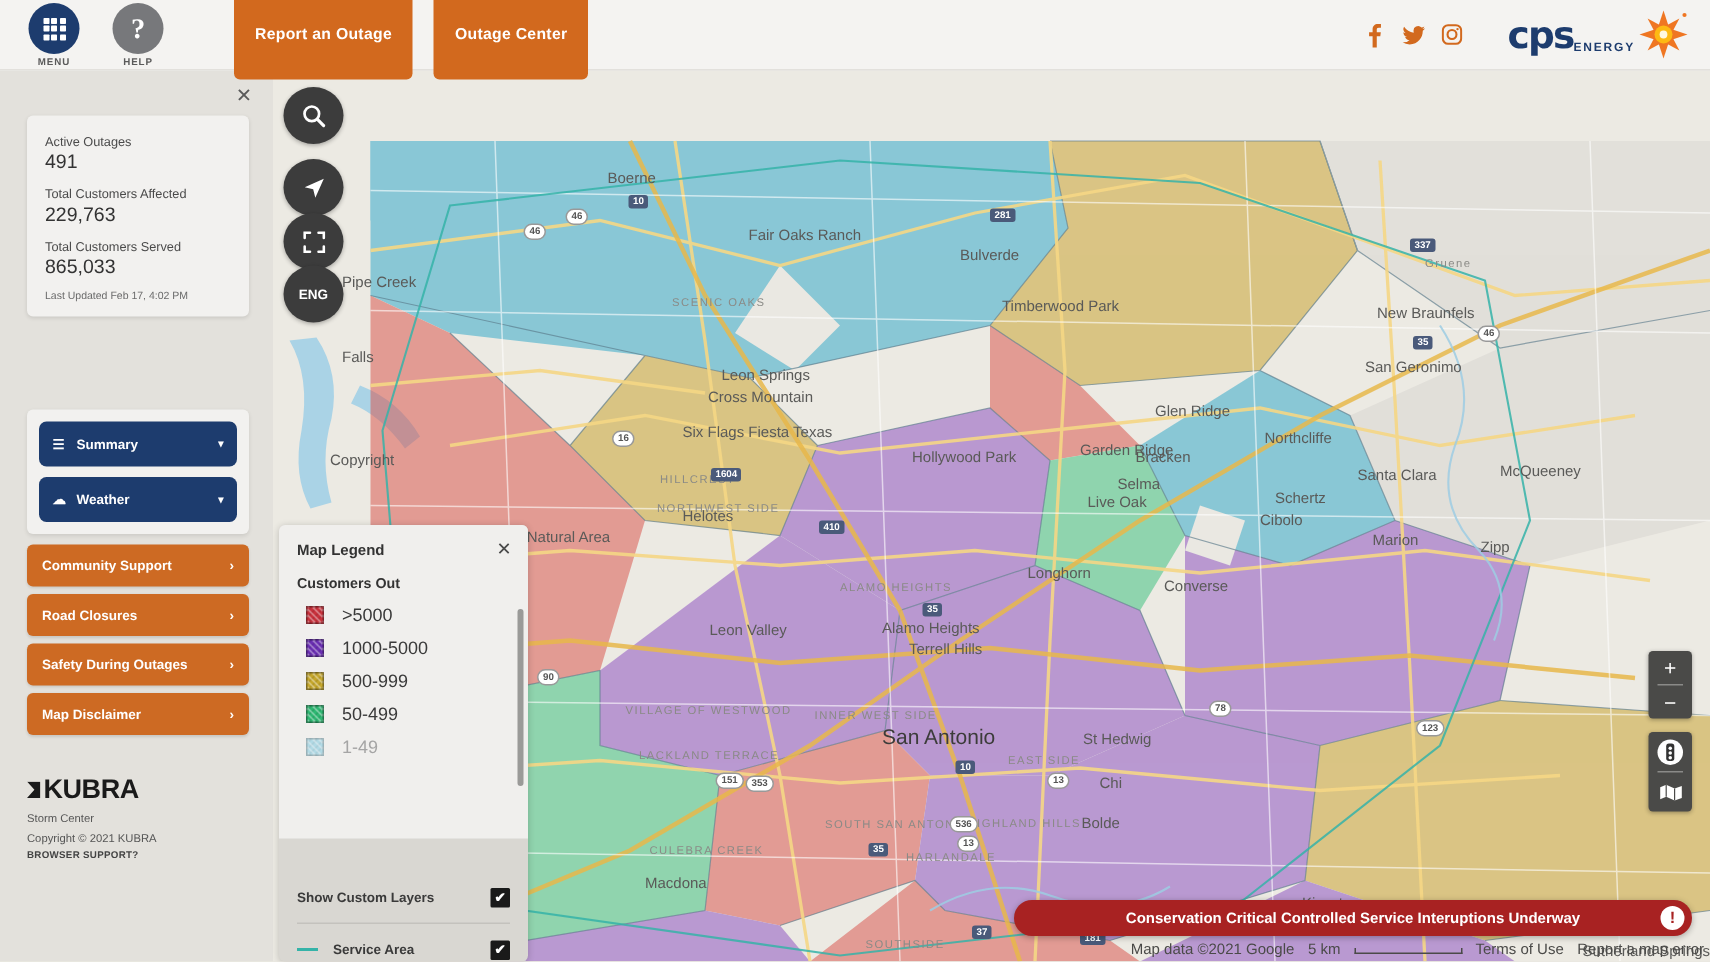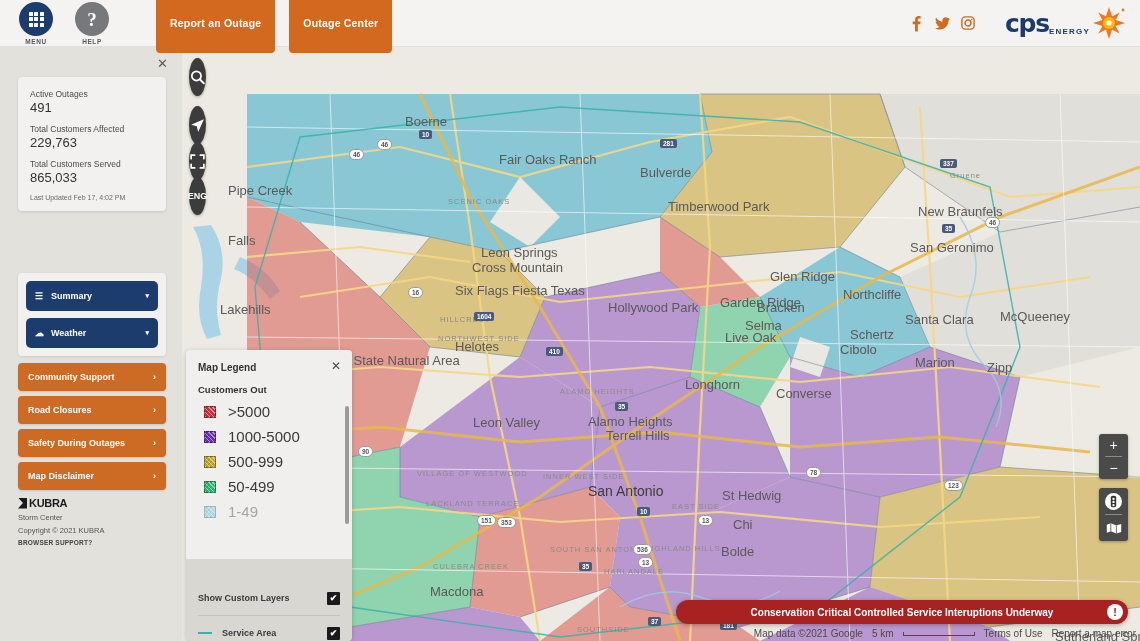--- a/index.html
+++ b/index.html
@@ -63,21 +63,21 @@
   .cps-sub { font-size: 8px; color: #1d3c6e; letter-spacing: 1.2px; font-weight: bold; margin-top: -3px;}
   .starburst { margin-left: 2px; position: relative; width: 34px; height: 34px; }
 
   
   .map {
     position: absolute; top: 47px; left: 0; width: 1140px; height: 594px;
     background: #e9e6df; overflow: hidden;
   }
   .map-svg { position: absolute; top: 0; left: 0; }
   .map-label {
-    position: absolute; font-size: 13px; color: #5a5a58;
+    position: absolute; font-size: 10px; color: #5a5a58;
     white-space: nowrap; pointer-events: none;
     font-family: "Liberation Sans", sans-serif;
   }
   .map-label.big { font-size: 14px; color: #3c3c3a; }
   .map-label.faint { color: #8a8a86; font-size: 7.5px; letter-spacing: 1px; }
   .shield {
     position: absolute; font-size: 6.5px; color: #fff; background: #4a5a7a;
     border-radius: 2px; padding: 1px 3px; font-weight: bold;
   }
   .shield.st { background: #fff; color: #555; border: 1px solid #999; border-radius: 7px; }
@@ -119,32 +119,32 @@
   .acc-btn {
     position: absolute; left: 18px; width: 148px; height: 28px;
     background: #cd6a23; color: #fff; border-radius: 4px;
     display: flex; align-items: center; padding: 0 10px;
     font-size: 9px; font-weight: bold; cursor: pointer;
     box-shadow: 0 1px 2px rgba(0,0,0,.12);
   }
   .acc-chev { margin-left: auto; font-size: 9px; font-weight: bold; }
 
   .kubra { position: absolute; left: 18px; top: 450px; }
-  .kubra-logo { display: flex; align-items: center; font-size: 11px;
-    font-weight: bold; color: #1a1a1a; letter-spacing: -.3px; }
+  .kubra-logo { display: flex; align-items: center; font-size: 18px;
+    font-weight: bold; color: #1a1a1a; letter-spacing: -.3px; margin-top: 19px; }
   .kubra-mark {
     width: 9px; height: 11px; background: #1a1a1a; margin-right: 2px;
     clip-path: polygon(0 0, 100% 0, 100% 100%, 0 100%, 55% 50%);
   }
   .kubra-line { font-size: 7.5px; color: #555; margin-top: 4px; }
   .kubra-support { font-size: 6.5px; color: #444; margin-top: 4px; font-weight: bold; letter-spacing: .2px; }
 
   
   .mapctrl {
-    position: absolute; left: 189px; width: 17px; height: 38px;
+    position: absolute; left: 189px; width: 40px; height: 38px;
     border-radius: 50%; background: #3c3c3c;
     display: flex; align-items: center; justify-content: center;
     cursor: pointer; z-index: 35; box-shadow: 0 1px 3px rgba(0,0,0,.3);
   }
   .mapctrl svg { display: block; }
   .mapctrl .eng { color: #fff; font-size: 9px; font-weight: bold; }
 
   
   .legend {
     position: absolute; left: 186px; top: 350px; width: 166px; height: 291px;
@@ -173,21 +173,21 @@
   .zip-dots i { width: 2px; height: 2px; background: #fff; border-radius: 50%; display: block; }
   .legend-sec { font-size: 9.5px; font-weight: bold; color: #333; margin-top: 11px; }
   .legend-row { display: flex; align-items: center; margin-top: 8px; }
   .swatch {
     width: 12px; height: 12px; margin-left: 6px; margin-right: 12px;
     border: 1px solid rgba(0,0,0,.35);
     background-image:
       repeating-linear-gradient(45deg, rgba(255,255,255,.45) 0 1px, transparent 1px 3px),
       repeating-linear-gradient(-45deg, rgba(0,0,0,.12) 0 1px, transparent 1px 3px);
   }
-  .legend-row-text { font-size: 15px; color: #3a3a3a; }
+  .legend-row-text { font-size: 12px; color: #3a3a3a; }
   .legend-row.dim .legend-row-text { color: #a5a5a5; }
   .legend-scroll {
     position: absolute; right: 3px; top: 56px; width: 4px; height: 118px;
     background: #9a9a98; border-radius: 2px;
   }
   .legend-foot { padding: 26px 12px 0 12px; font-weight: bold; }
   .foot-row { display: flex; align-items: center; height: 26px; }
   .foot-label { font-size: 9px; color: #3a3a3a; }
   .foot-divider { height: 1px; background: #c4c2bd; margin: 4px 0; }
   .teal-line { width: 14px; height: 2px; background: #35b3a8; margin-right: 10px; }
@@ -344,21 +344,21 @@
       <div class="map-label " style="left: 668px; top: 152px;">Timberwood Park</div>
       <div class="map-label " style="left: 918px; top: 157px;">New Braunfels</div>
       <div class="map-label faint" style="left: 950px; top: 124px;">Gruene</div>
       <div class="map-label faint" style="left: 448px; top: 150px;">SCENIC OAKS</div>
       <div class="map-label " style="left: 481px; top: 198px;">Leon Springs</div>
       <div class="map-label " style="left: 472px; top: 213px;">Cross Mountain</div>
       <div class="map-label " style="left: 455px; top: 236px;">Six Flags Fiesta Texas</div>
       <div class="map-label " style="left: 720px; top: 204px; margin-top: 44px;">Garden Ridge</div>
       <div class="map-label " style="left: 910px; top: 193px;">San Geronimo</div>
       <div class="map-label " style="left: 228px; top: 186px;">Falls</div>
-      <div class="map-label " style="left: 220px; top: 255px;">Lakehills</div>
+      <div class="map-label " style="left: 220px; top: 255px;">Copyright</div>
       <div class="map-label faint" style="left: 440px; top: 268px;">HILLCREST</div>
       <div class="map-label " style="left: 757px; top: 253px;">Bracken</div>
       <div class="map-label " style="left: 905px; top: 265px;">Santa Clara</div>
       <div class="map-label " style="left: 745px; top: 271px;">Selma</div>
       <div class="map-label " style="left: 455px; top: 292px;">Helotes</div>
       <div class="map-label " style="left: 608px; top: 253px;">Hollywood Park</div>
       <div class="map-label faint" style="left: 438px; top: 287px;">NORTHWEST SIDE</div>
       <div class="map-label " style="left: 725px; top: 283px;">Live Oak</div>
       <div class="map-label " style="left: 840px; top: 295px;">Cibolo</div>
       <div class="map-label " style="left: 915px; top: 308px;">Marion</div>

